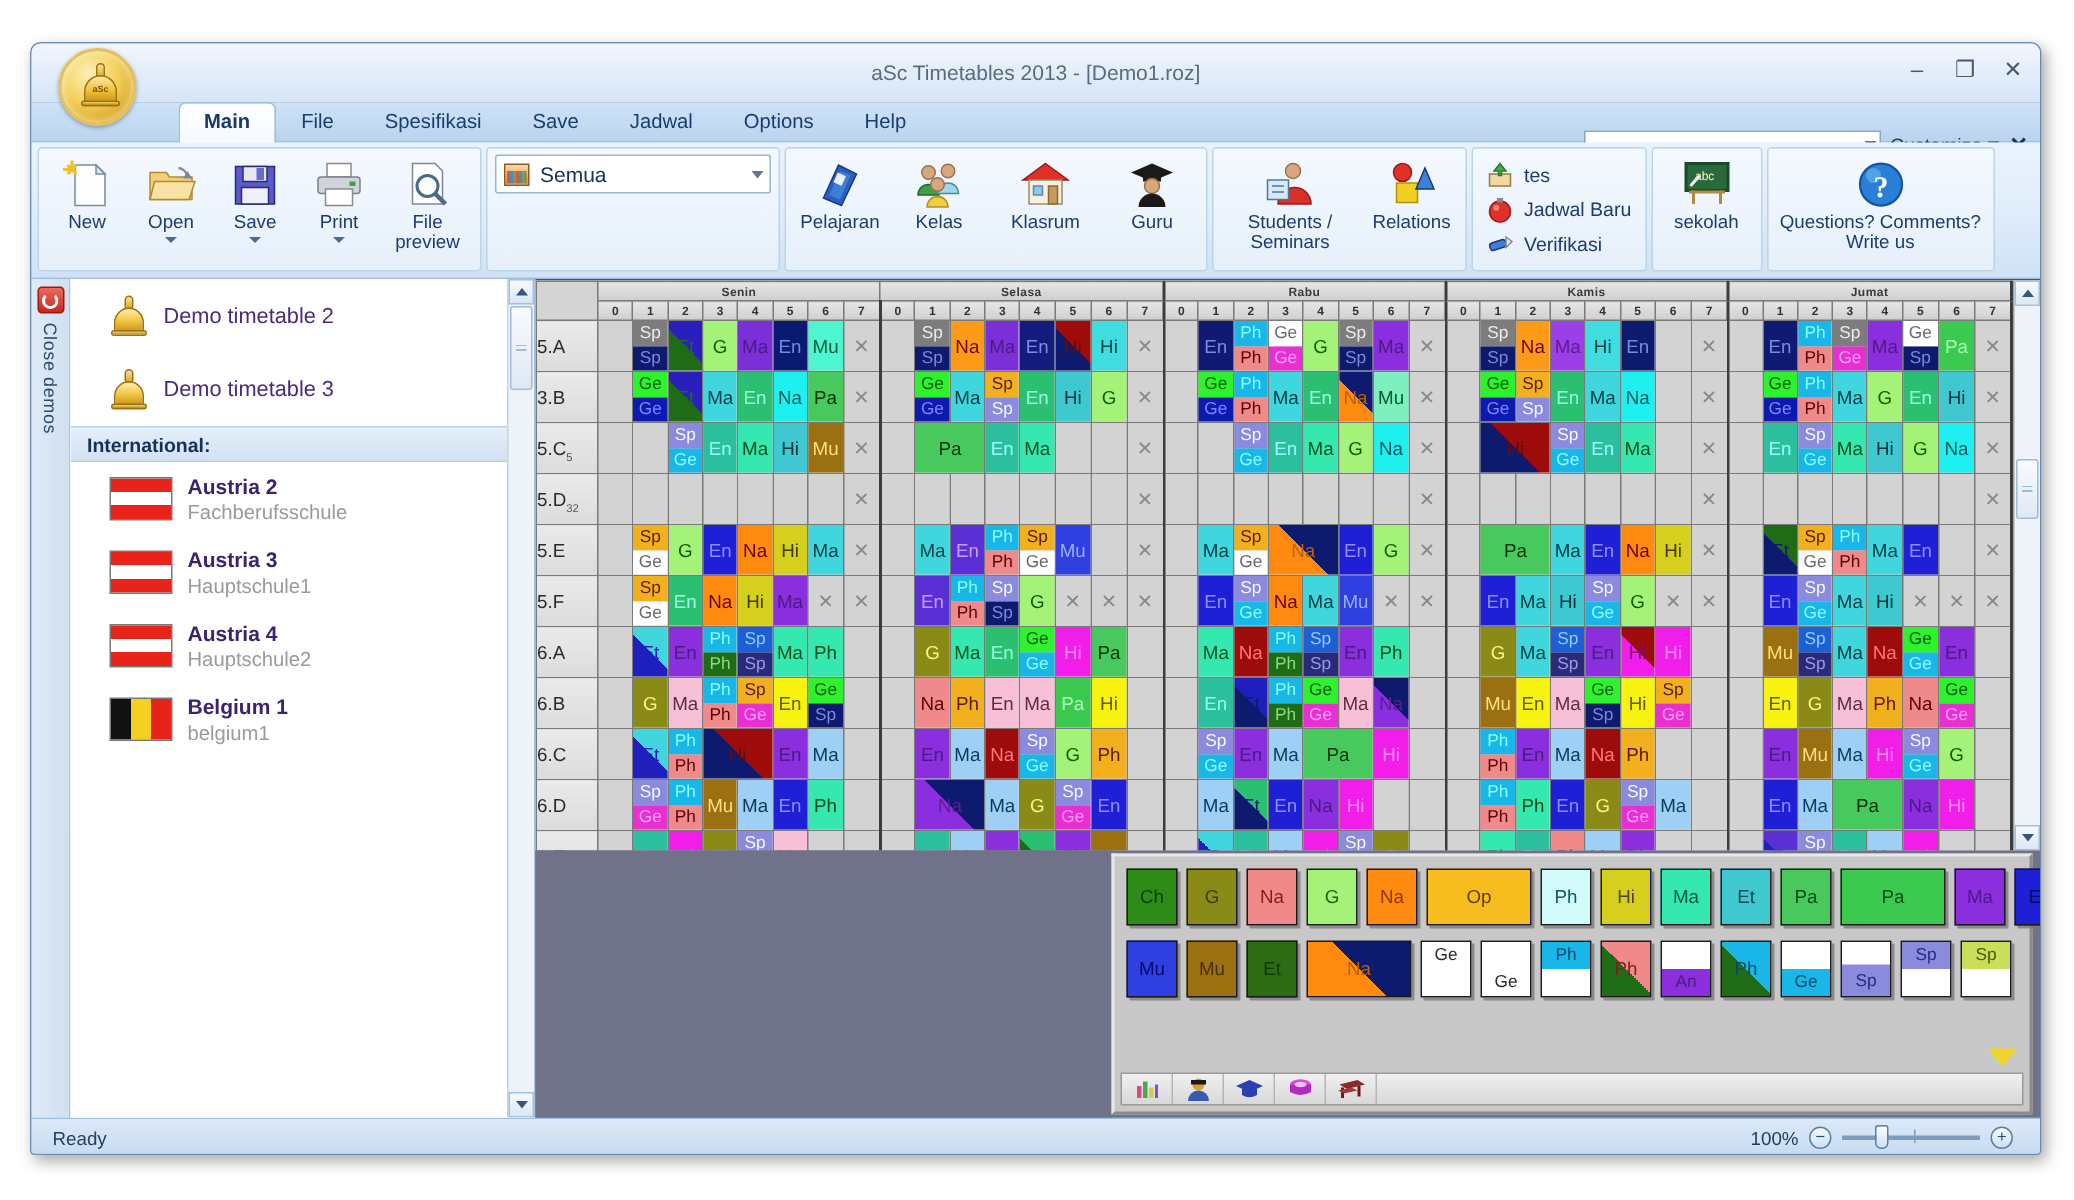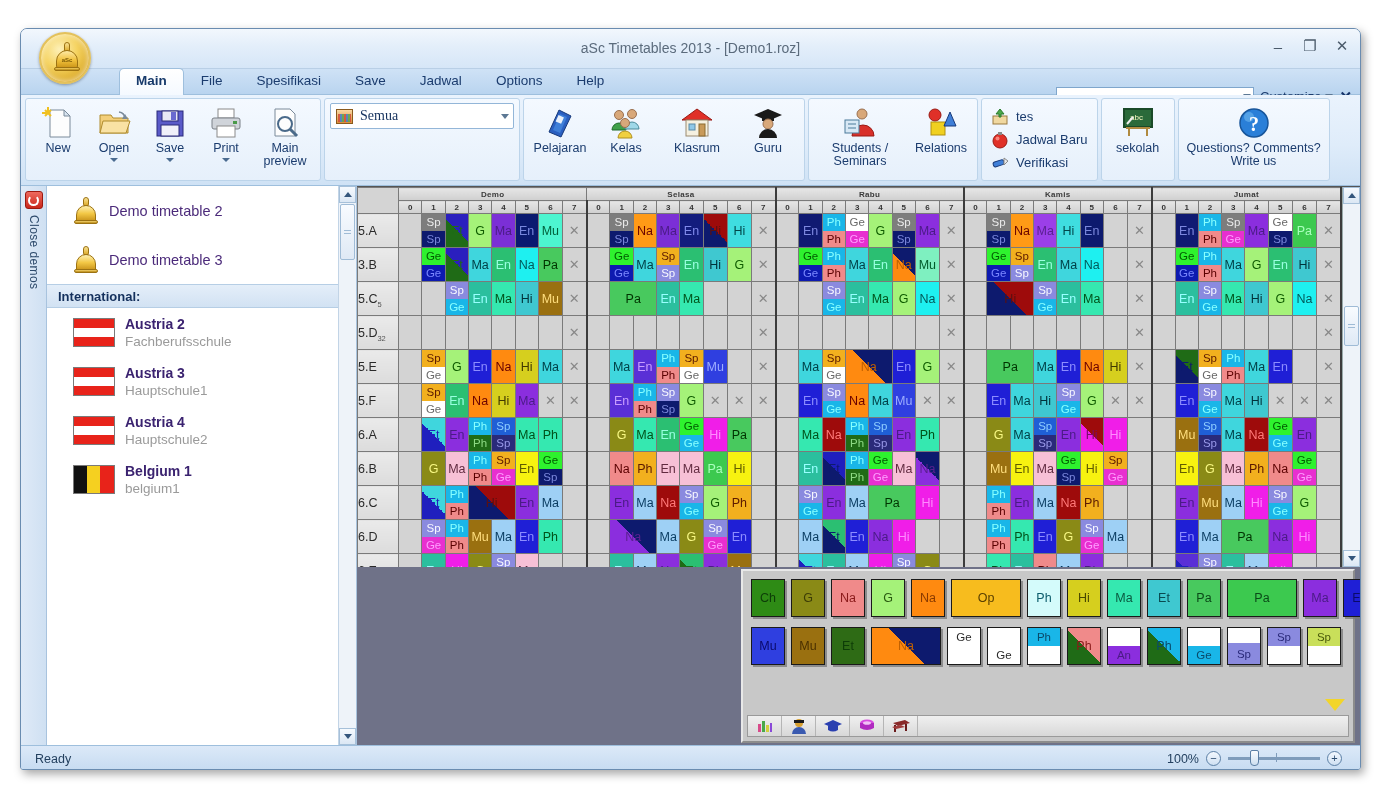--- a/index.html
+++ b/index.html
@@ -122,21 +122,21 @@
     width: 54px; display: flex; flex-direction: column; align-items: center;
     padding-top: 3px; cursor: pointer; border-radius: 3px;
   }
   .bigbtn .lbl { font-size: 12.5px; color: #1b3c6e; margin-top: 2px; text-align: center; line-height: 13px;}
   .bigbtn .sub-caret { width:0;height:0;border-left:4px solid transparent;border-right:4px solid transparent;border-top:4px solid #4a6b90; margin-top:3px;}
   .ic { width: 34px; height: 34px; position: relative; }
 
   .combo-group { width: 196px; flex-direction: column; align-items: stretch; }
   .combo {
     height: 26px; background: #fff; border: 1px solid #93b6d8; border-radius: 2px;
-    display: flex; align-items: center; gap: 7px; padding: 0 4px 0 5px; font-family: Liberation Serif, serif;
+    display: flex; align-items: center; gap: 7px; padding: 0 4px 0 5px;
   }
   .combo .ctext { flex: 1; font-size: 14px; color: #14305c; }
   .mini-cal { width: 17px; height: 15px; background: linear-gradient(180deg,#f9d8a2,#d98f3c); border: 1px solid #8a5a1d; position: relative; }
   .mini-cal::before { content:''; position:absolute; left:1px; top:4px; right:1px; bottom:1px; background: repeating-linear-gradient(90deg,#d24b3a 0 2px,#3f7fc8 2px 4px,#5aa64a 4px 6px); opacity:.85;}
 
   .icons-group { gap: 4px; }
   .mid-btn { width: 62px; }
   .two-line { width: 92px; }
 
   .listgroup { flex-direction: column; gap: 3px; padding: 5px 6px; justify-content: center; }
@@ -387,21 +387,21 @@
         <span class="sub-caret"></span>
       </div>
       <div class="bigbtn" style="width:60px">
         <span class="ic">
           <svg width="34" height="34" viewBox="0 0 34 34">
             <polygon points="7,3 22,3 27,8 27,30 7,30" fill="#fdfdfd" stroke="#7a8a9a"></polygon>
             <circle cx="17" cy="18" r="7" fill="none" stroke="#4a6a8a" stroke-width="2"></circle>
             <line x1="22" y1="23" x2="29" y2="30" stroke="#4a6a8a" stroke-width="3"></line>
           </svg>
         </span>
-        <span class="lbl">Main preview</span>
+        <span class="lbl">File preview</span>
       </div>
     </div>
 
     <div class="rgroup combo-group">
       <div class="combo">
         <span class="mini-cal"></span>
         <span class="ctext">Semua</span>
         <span class="caret-dn"></span>
       </div>
     </div>
@@ -614,21 +614,21 @@
     </div>
 
     <div class="main">
 
       <div class="gridwrap">
         <div class="gridarea">
           <table class="tt">
             <thead>
               <tr>
                 <th class="corner" rowspan="2"></th>
-                <th class="dayhdr" colspan="8">Demo</th>
+                <th class="dayhdr" colspan="8">Senin</th>
                 <th class="dayhdr dayend" colspan="8">Selasa</th>
                 <th class="dayhdr dayend" colspan="8">Rabu</th>
                 <th class="dayhdr dayend" colspan="8">Kamis</th>
                 <th class="dayhdr dayend" colspan="8">Jumat</th>
               </tr>
               <tr id="period-row">
                   <th class="perhdr">0</th>
                   <th class="perhdr">1</th>
                   <th class="perhdr">2</th>
                   <th class="perhdr">3</th>

